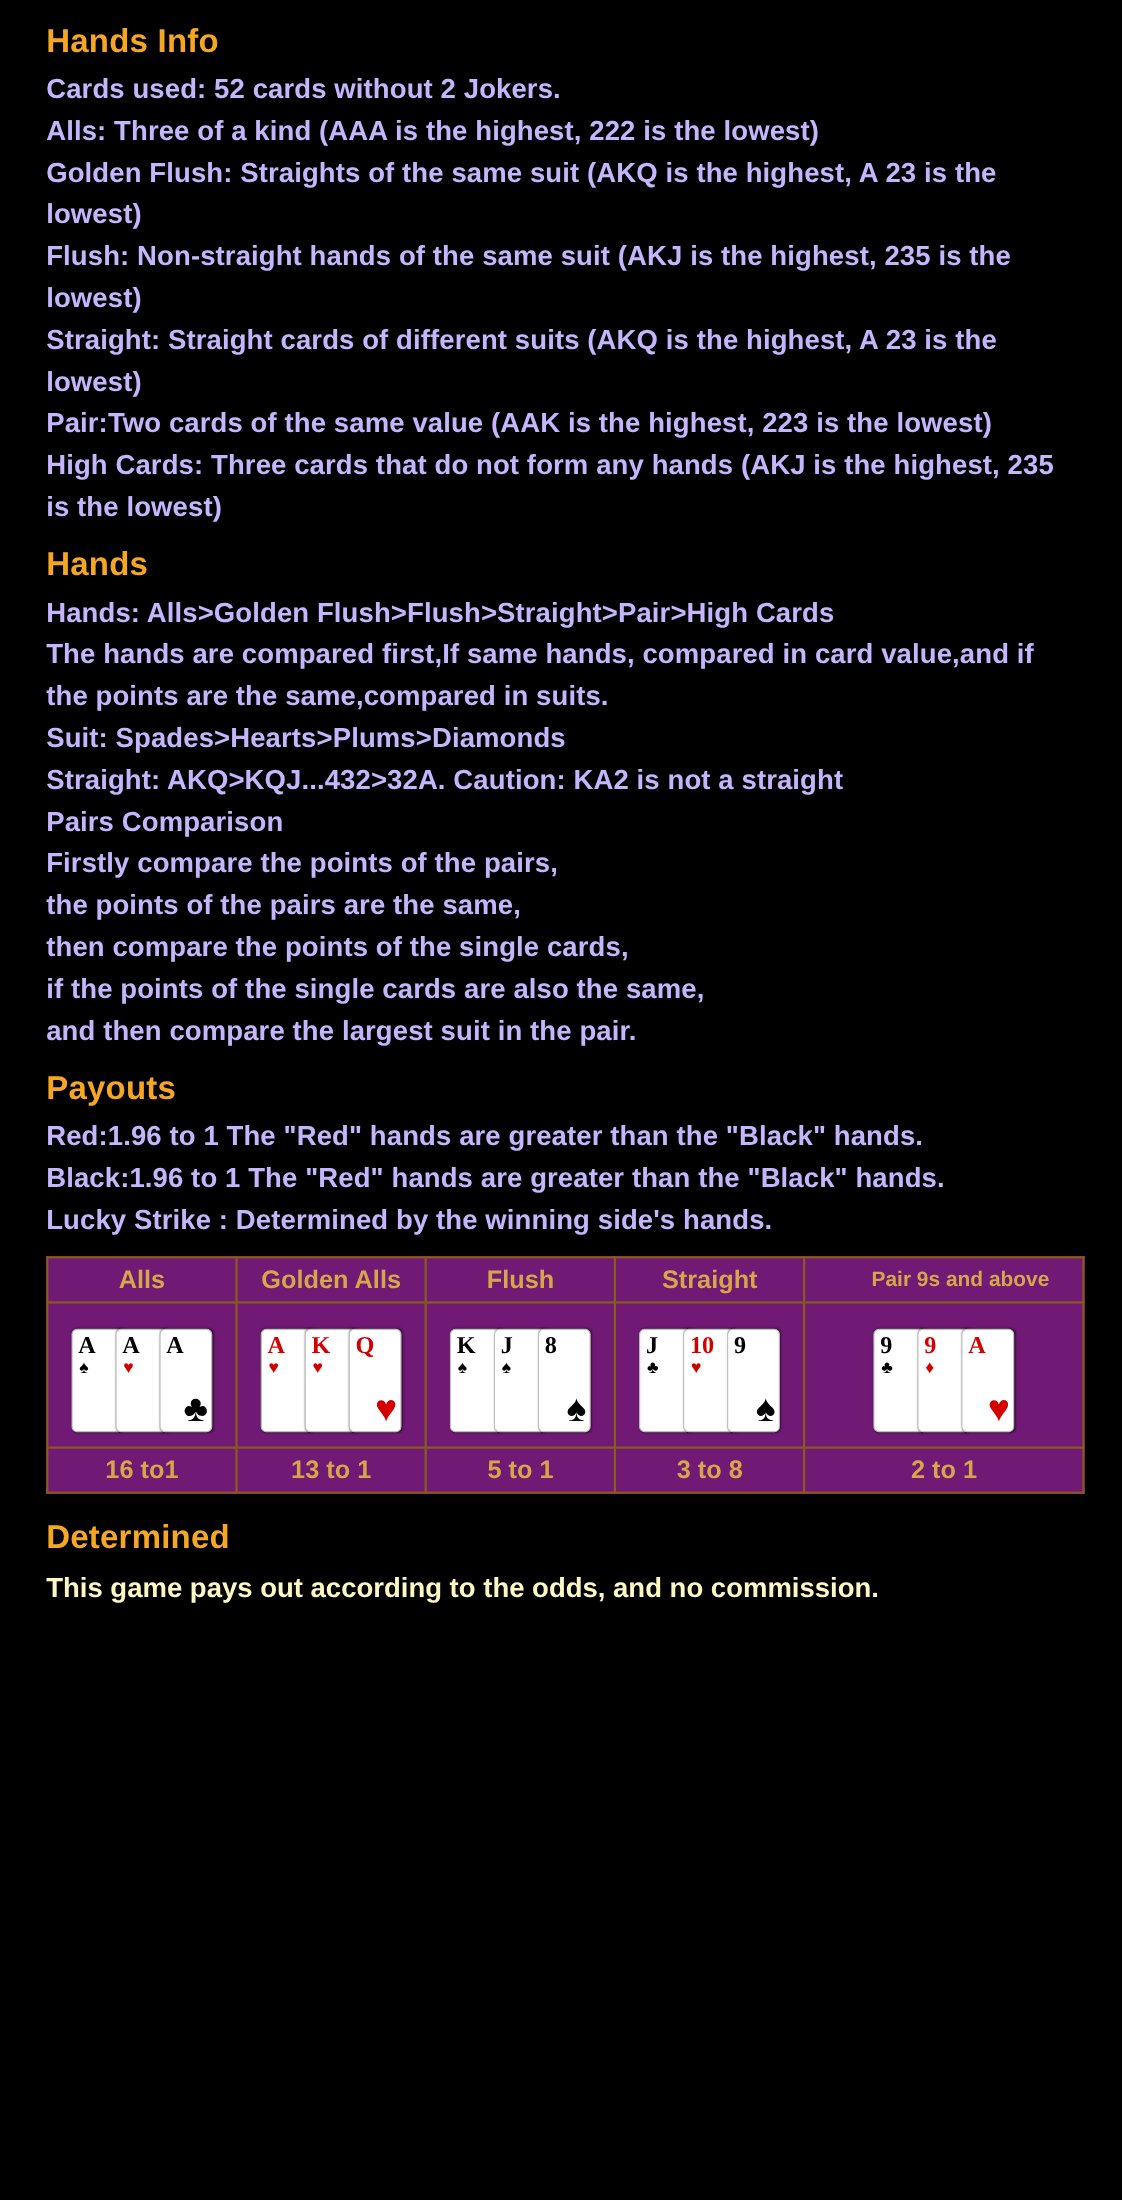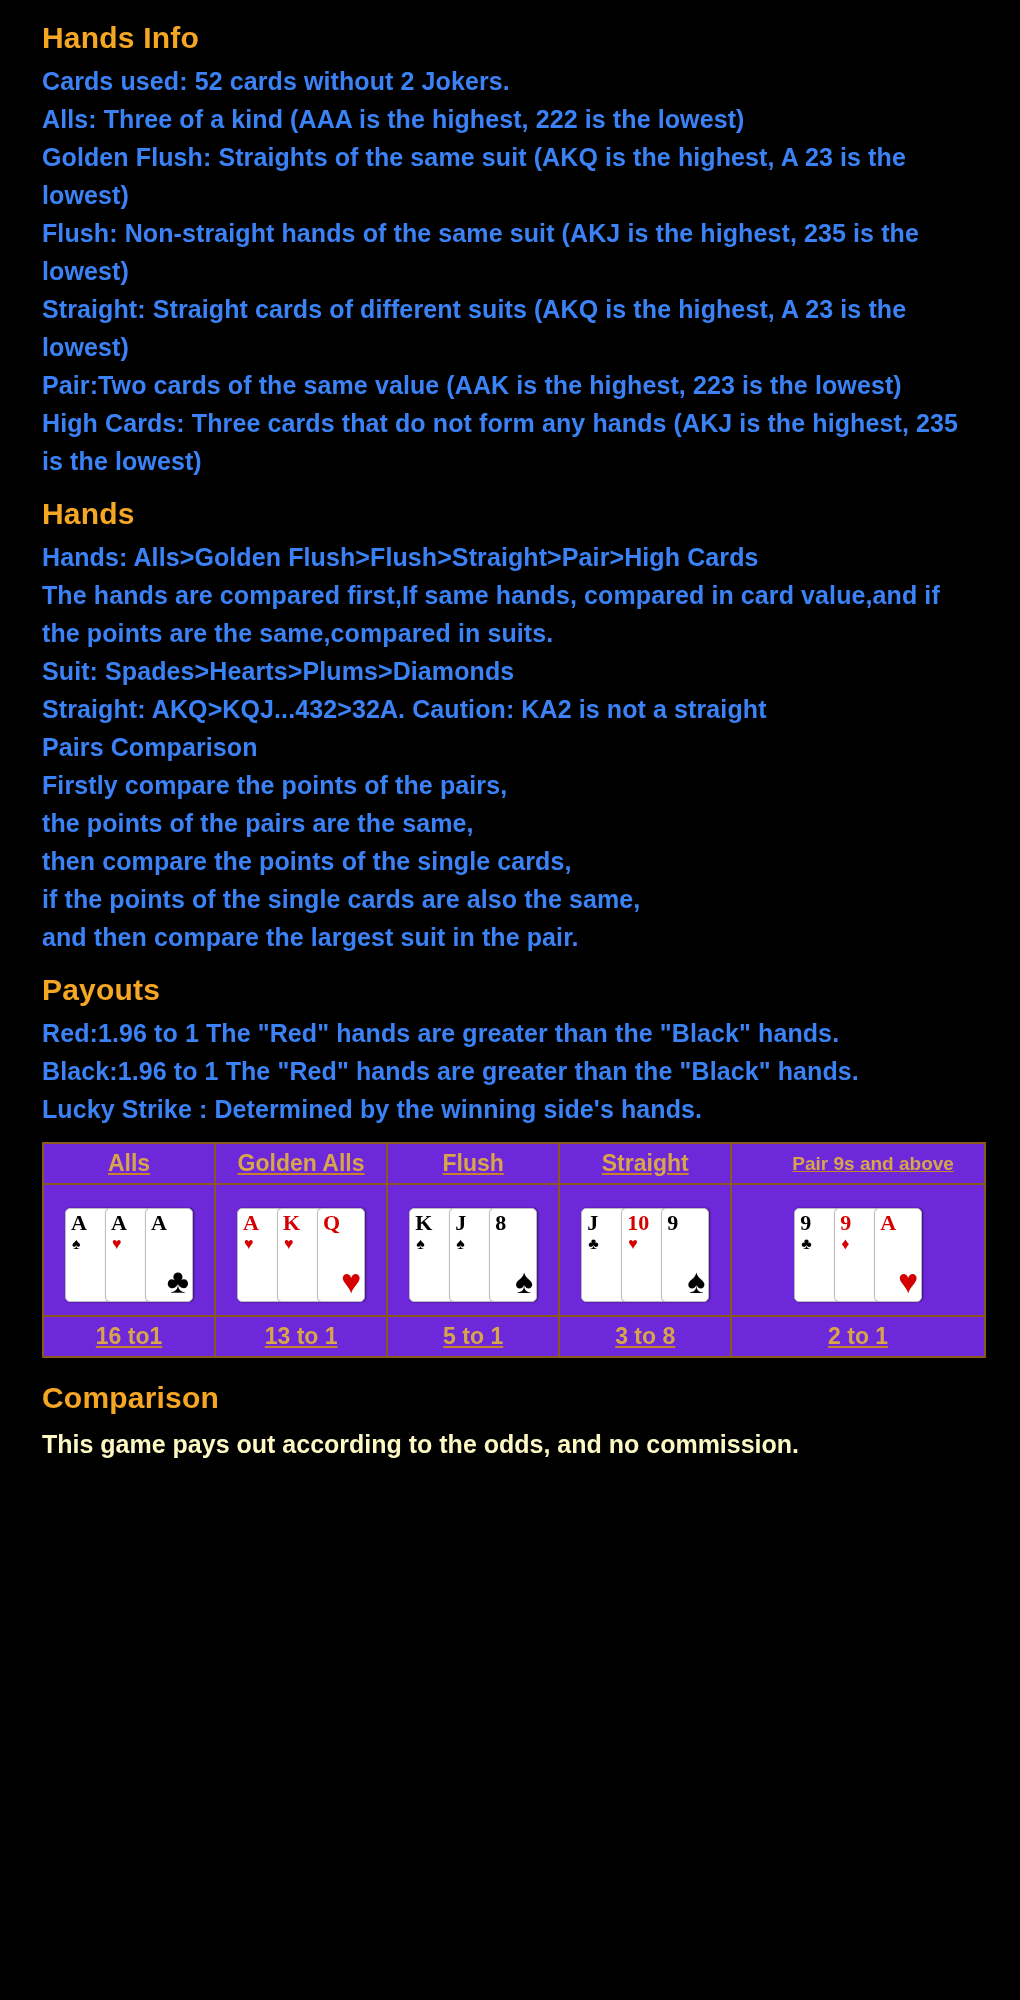--- a/index.html
+++ b/index.html
@@ -25,38 +25,37 @@
   .section-title {
     color: #f5a623;
     font-size: 30px;
     font-weight: bold;
     letter-spacing: 0.2px;
     margin: 6px 0 6px 0;
     line-height: 1.2;
   }
   .section-title.tight { margin-top: 2px; }
   .line {
-    color: #3b82f6;
+    color: #c4b5fd;
     font-size: 25px;
     font-weight: bold;
     line-height: 1.52;
     letter-spacing: 0.1px;
   }
   .block { margin-bottom: 2px; }
   .gap-sm { height: 8px; }
   .gap-md { height: 16px; }
 
   
   .payout-table {
     width: 944px;
     border: 2px solid #8a5a1c;
     border-collapse: collapse;
     margin-top: 14px;
-    background: #6d28d9;
-    text-decoration: underline;
+    background: #701a75;
   }
   .payout-table td, .payout-table th {
     border: 2px solid #8a5a1c;
     text-align: center;
     vertical-align: middle;
     color: #d8a54a;
     font-size: 23px;
     font-weight: bold;
     padding: 6px 2px;
   }
@@ -255,16 +254,16 @@
       <td>13 to 1</td>
       <td>5 to 1</td>
       <td>3 to 8</td>
       <td>2 to 1</td>
     </tr>
   </tbody>
     </table>
 
   <div class="gap-md"></div>
 
-  <div class="section-title">Comparison</div>
+  <div class="section-title">Determined</div>
   <div class="footer-note">This game pays out according to the odds, and no commission.</div>
 
 </div>
 
 </body></html>

